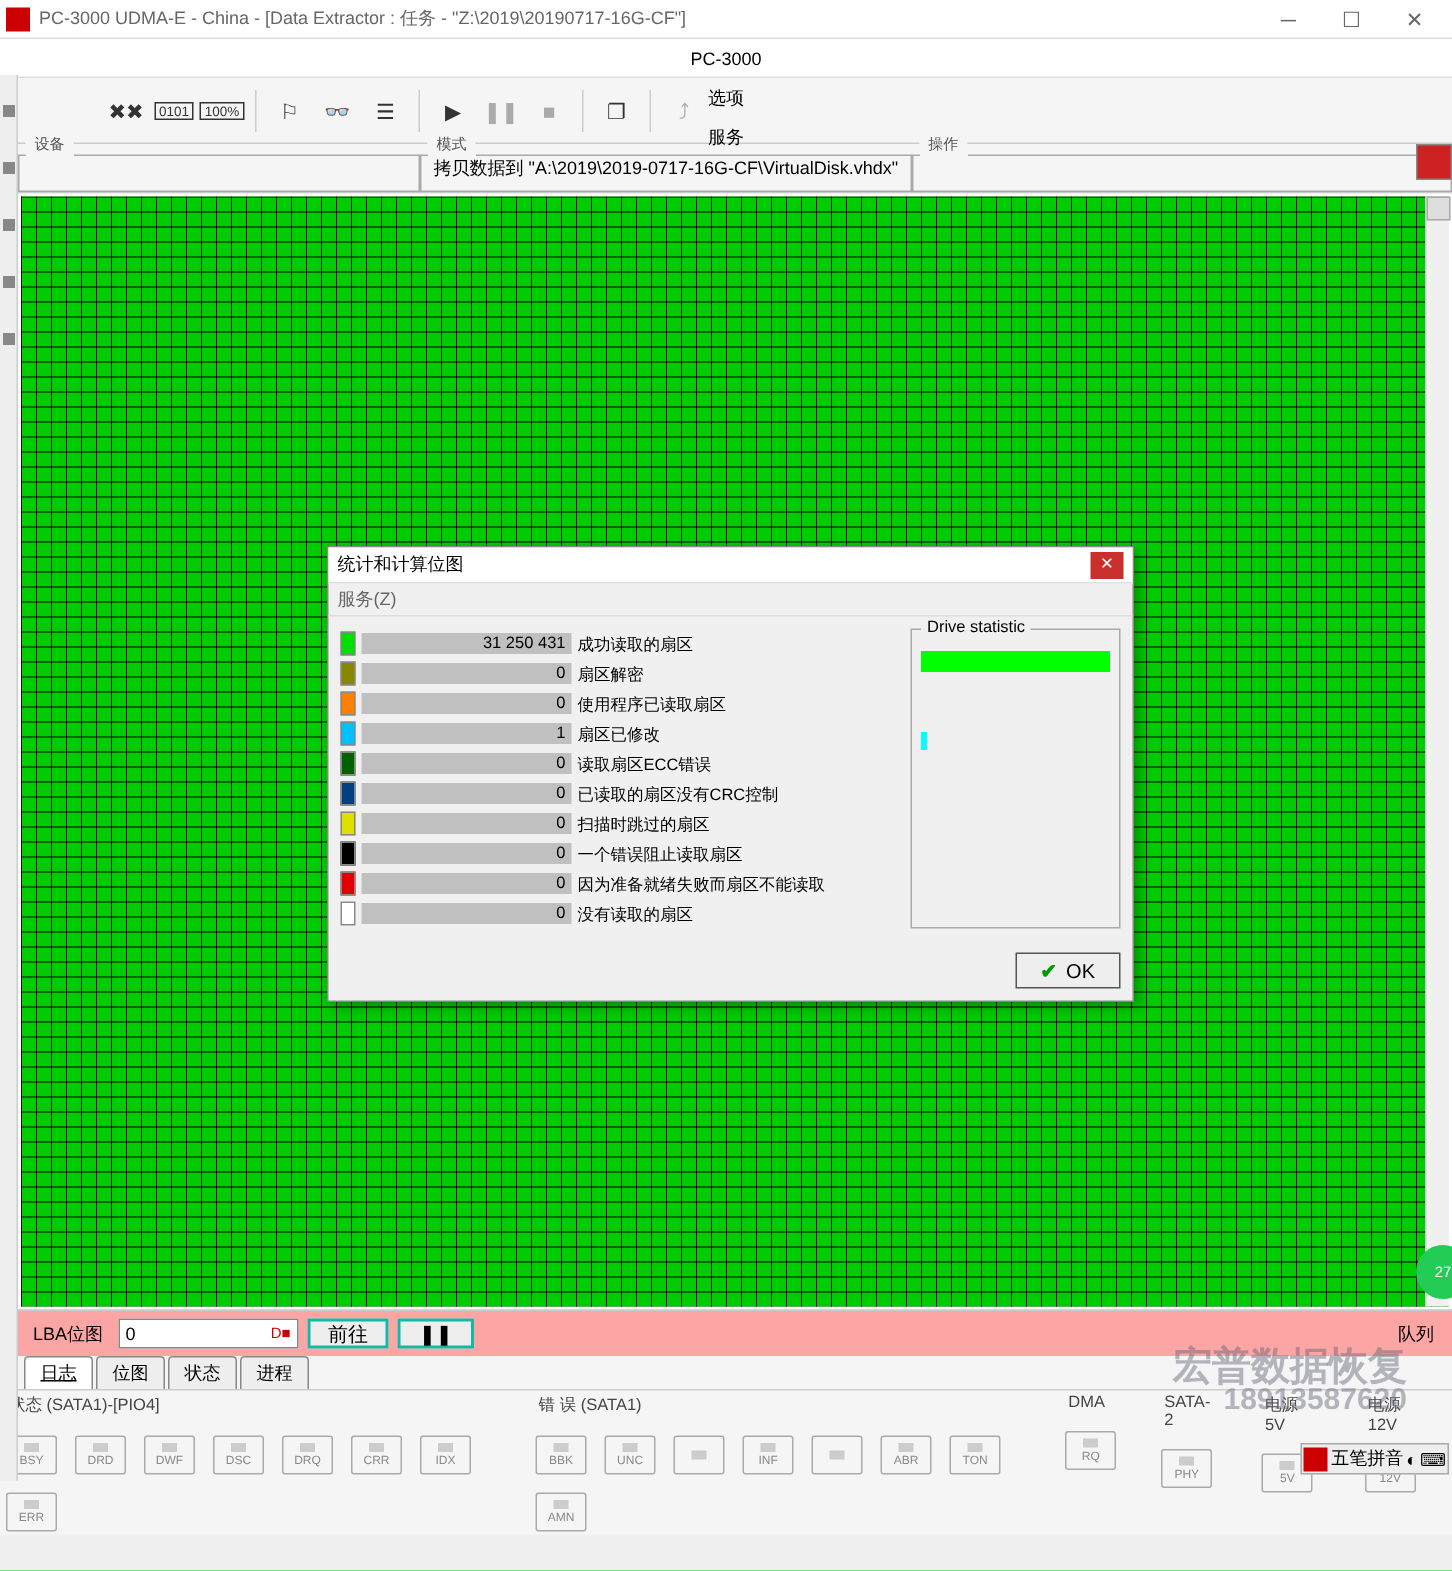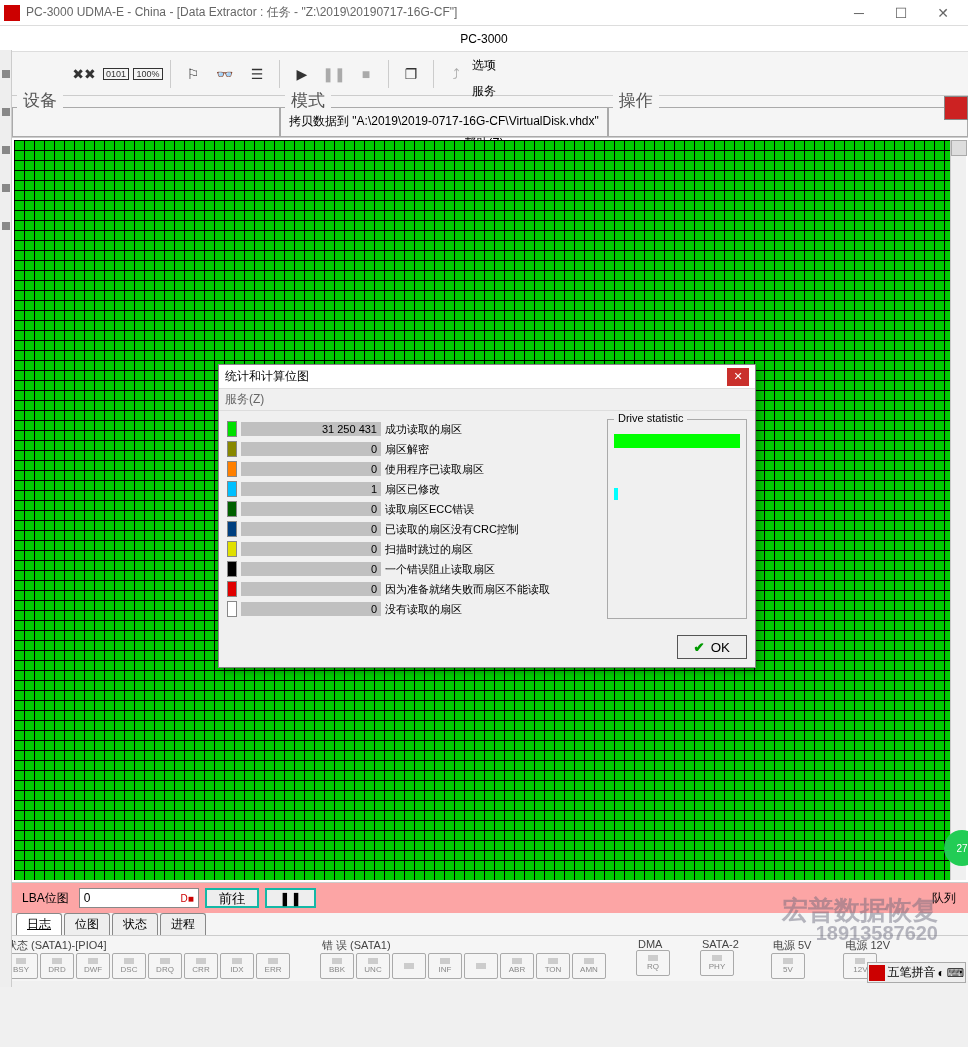--- a/index.html
+++ b/index.html
@@ -21,21 +21,21 @@
 
 .toolbar { height: 44px; background: #f5f5f5; border-bottom: 1px solid #ccc; display: flex; align-items: center; padding: 0 4px; }
 .tb-grip { width: 6px; height: 30px; border-left: 2px dotted #aaa; margin: 0 4px; }
 .tb-btn { width: 30px; height: 30px; border: 1px solid transparent; display: flex; align-items: center; justify-content: center; cursor: pointer; margin: 0 1px; font-size: 14px; color: #333; }
 .tb-sep { width: 1px; height: 28px; background: #ccc; margin: 0 6px; }
 
 
 .info-row { display: flex; border-bottom: 1px solid #ccc; background: #f5f5f5; }
 .info-panel { border: 1px solid #aaa; margin: 0; background: #f5f5f5; }
 .info-panel.p1 { width: 268px; }
-.panel-title { font-size: 17px; color: #555; padding: 0 6px; position: relative; top: -7px; background: #f5f5f5; display: inline-block; margin-left: 4px; }
+.panel-title { font-size: 10px; color: #555; padding: 0 6px; position: relative; top: -7px; background: #f5f5f5; display: inline-block; margin-left: 4px; }
 .panel-body { padding: 0 8px 6px 8px; margin-top: -6px; }
 .kv-row { display: flex; line-height: 16px; }
 .kv-row .k { width: 40px; }
 .kv-row .v { flex: 1; }
 
 .sector-wrap { padding: 2px; background: #fff; }
 .sector-map { position: relative; height: 740px; background: #0c0; }
 .sector-map .grid { position: absolute; inset: 0; 
   background-image: linear-gradient(#000 1px, transparent 1px), linear-gradient(90deg, #000 1px, transparent 1px);
   background-size: 10px 10px; }
@@ -50,21 +50,21 @@
 .lba-btn { height: 20px; padding: 0 12px; border: 2px solid #14b8a6; background: #eee; cursor: pointer; }
 
 
 .tabs-row { height: 22px; display: flex; align-items: flex-start; padding: 0 4px; background: #f5f5f5; gap: 2px; }
 .tab { border: 1px solid #888; border-bottom: none; padding: 2px 10px; background: #eee; cursor: pointer; border-radius: 3px 3px 0 0; }
 .tab.active { background: #fff; text-decoration: underline; }
 
 
 .status-grid { background: #f5f5f5; border-top: 1px solid #ccc; padding: 2px 4px; }
 .status-label { font-size: 11px; color: #444; padding: 0 2px; }
-.status-boxes { display: flex; gap: 2px; flex-wrap: wrap; }
+.status-boxes { display: flex; gap: 12px; flex-wrap: wrap; margin-top: 13px; }
 .sb { width: 34px; height: 26px; border: 1px solid #aaa; border-radius: 2px; display: flex; flex-direction: column; align-items: center; justify-content: center; font-size: 8px; color: #888; }
 .sb .led { width: 10px; height: 6px; background: #ccc; margin-bottom: 1px; }
 .status-section { display: inline-block; vertical-align: top; margin-right: 10px; }
 
 
 .dialog { position: absolute; left: 218px; top: 364px; width: 538px; background: #f0f0f0; border: 1px solid #888; box-shadow: 3px 3px 8px rgba(0,0,0,0.3); z-index: 100; }
 .dlg-title { height: 24px; background: #fff; display: flex; align-items: center; padding: 0 6px; border-bottom: 1px solid #ddd; }
 .dlg-title .t { flex: 1; }
 .dlg-title .close { width: 22px; height: 18px; background: #c9302c; color: #fff; text-align: center; line-height: 16px; cursor: pointer; font-size: 11px; }
 .dlg-menu { height: 22px; display: flex; align-items: center; padding: 0 6px; color: #666; border-bottom: 1px solid #ddd; }

